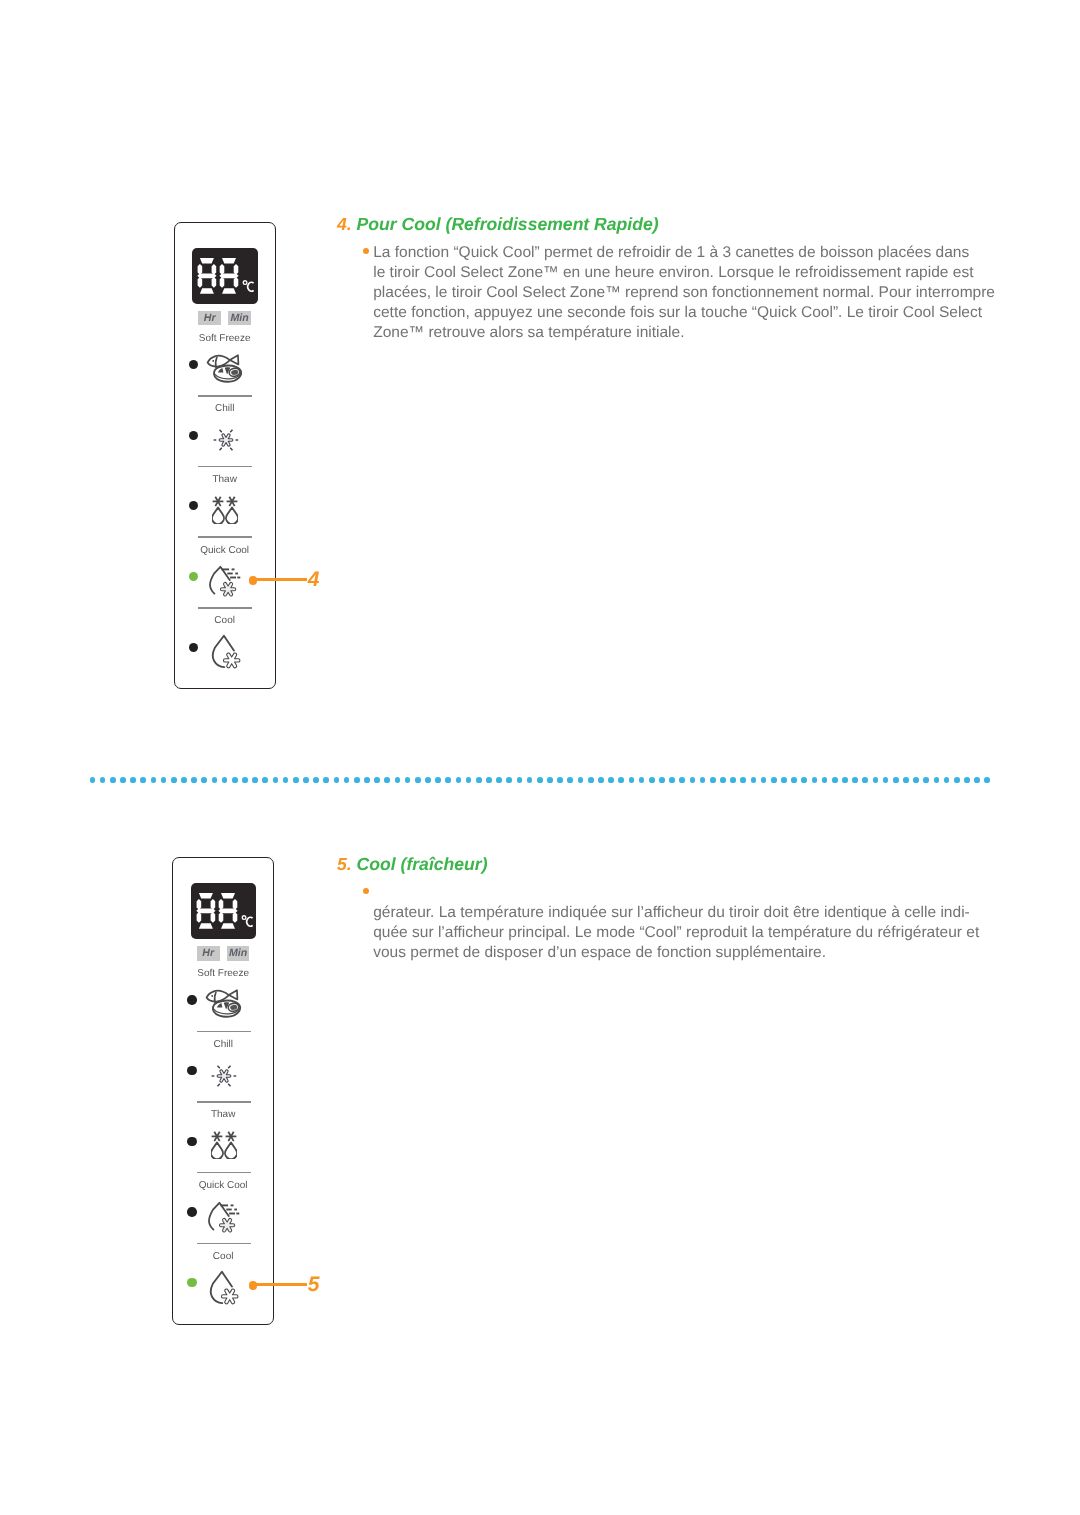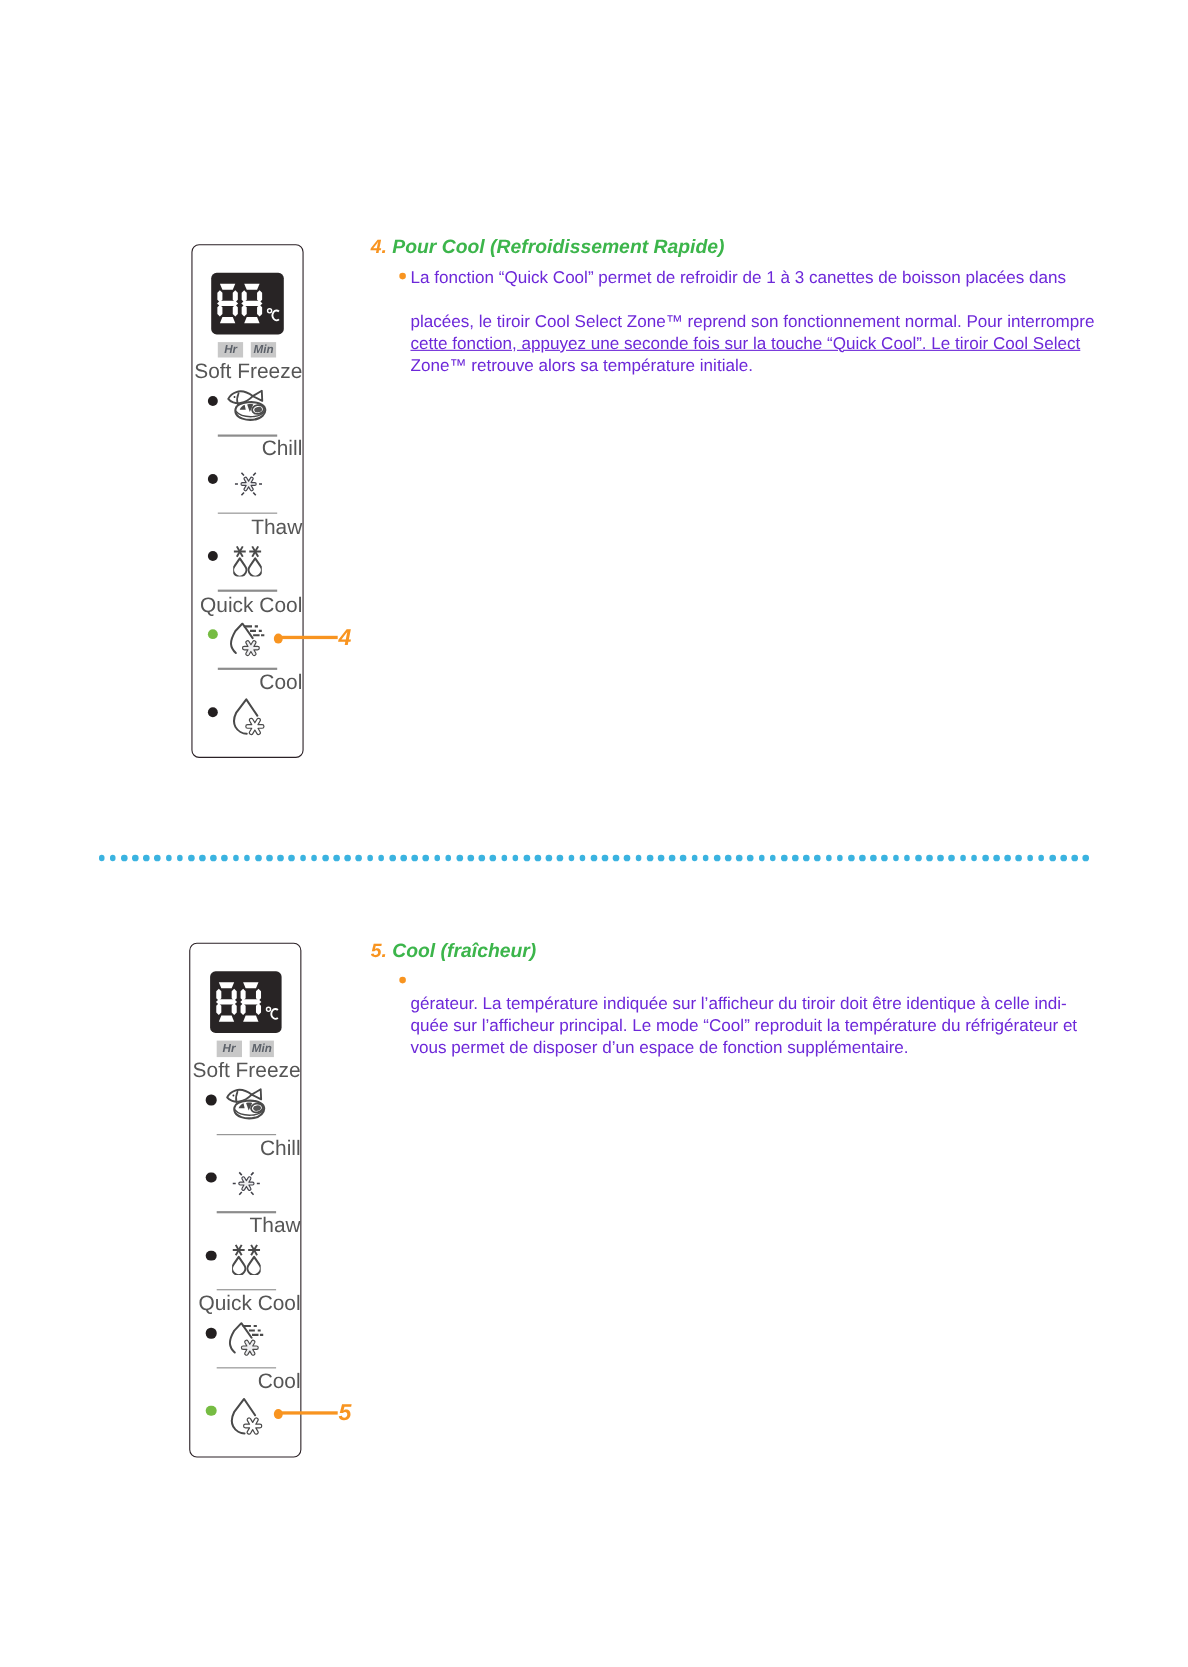--- a/index.html
+++ b/index.html
@@ -15,22 +15,22 @@
   .lcd{position:absolute;left:17.6px;top:25.0px;width:65.8px;height:56.2px;background:#282425;
        border-radius:5px;}
   .lcd svg{position:absolute;left:0;top:0;}
 
   .badges{position:absolute;left:0;top:88.3px;width:100%;display:flex;
           justify-content:center;gap:7.2px;}
   .badge{background:#c8c8c8;color:#5c6169;font-style:italic;font-weight:bold;
          font-size:10.6px;line-height:14.6px;height:14.6px;width:22.7px;
          box-sizing:border-box;text-align:center;}
 
-  .rowlabel{position:absolute;left:0;width:100%;text-align:right;color:#565656;
-            font-size:19px;line-height:13px;}
+  .rowlabel{position:absolute;left:0;width:100%;text-align:center;color:#565656;
+            font-size:10px;line-height:13px;}
 
   .sep{position:absolute;left:23.8px;width:53.8px;height:1.55px;background:#8c8c8c;}
 
   .dot{position:absolute;left:14.3px;width:9.4px;height:9.4px;border-radius:50%;
        background:#231f20;}
   .dot.on{background:#76bc43;}
 
   .ic{position:absolute;}
 
   
@@ -38,21 +38,21 @@
   .callout-dot{position:absolute;width:8.6px;height:8.6px;border-radius:50%;background:#f89420;}
   .callout-num{position:absolute;color:#f89420;font-style:italic;font-weight:bold;
                font-size:21px;line-height:21px;}
 
   
   .heading{position:absolute;font-style:italic;font-weight:bold;font-size:17.6px;
            line-height:20px;color:#3cb54b;white-space:nowrap;}
   .heading .num{color:#f89420;}
 
   .bulletdot{position:absolute;width:6.2px;height:6.2px;border-radius:50%;background:#f89420;}
-  .body{position:absolute;font-size:15.52px;line-height:19.9px;color:#6d28d9;white-space:nowrap;text-align:center;}
+  .body{position:absolute;font-size:15.52px;line-height:19.9px;color:#737373;white-space:nowrap;text-align:center;}
 
   
   .dotline{position:absolute;}
   .dotline i{position:absolute;top:0;width:5.7px;height:5.7px;border-radius:50%;background:#3bb3e0;}
 </style>
 </head>
 <body>
 
 <div class="page" id="page">
     <div class="panel" style="left:173.5px;top:221.5px;">
@@ -296,22 +296,23 @@
     </div>
     <div class="callout-dot" style="left:248.89999999999998px;top:1281.2px;"></div>
      <div class="callout-line" style="left:252.2px;top:1283.35px;width:55.1px;"></div>
      <div class="callout-num" style="left:307.8px;top:1274.3px;">5</div>
     <div class="heading" style="left:337px;top:214.2px;">
      <span class="num">4.</span>
      <span>Pour Cool (Refroidissement Rapide)</span>
    </div>
     <div class="bulletdot" style="left:362.9px;top:248px;"></div>
     <div class="body" style="left:373.2px;top:242.9px;">La fonction “Quick Cool” permet de refroidir de 1 à 3 canettes de boisson placées dans</div>
+    <div class="body" style="left:373.2px;top:262.8px;">le tiroir Cool Select Zone™ en une heure environ. Lorsque le refroidissement rapide est</div>
     <div class="body" style="left:373.2px;top:282.7px;">placées, le tiroir Cool Select Zone™ reprend son fonctionnement normal. Pour interrompre</div>
-    <div class="body" style="left:373.2px;top:302.6px;text-decoration:underline;">cette fonction, appuyez une seconde fois sur la touche “Quick Cool”. Le tiroir Cool Select</div>
+    <div class="body" style="left:373.2px;top:302.6px;">cette fonction, appuyez une seconde fois sur la touche “Quick Cool”. Le tiroir Cool Select</div>
     <div class="body" style="left:373.2px;top:322.5px;">Zone™ retrouve alors sa température initiale.</div>
     <div class="heading" style="left:337px;top:854px;">
      <span class="num">5.</span>
      <span>Cool (fraîcheur)</span>
    </div>
     <div class="bulletdot" style="left:362.9px;top:888px;"></div>
     <div class="body" style="left:373.2px;top:922.6999999999999px;">quée sur l’afficheur principal. Le mode “Cool” reproduit la température du réfrigérateur et</div>
     <div class="body" style="left:373.2px;top:902.8px;">gérateur. La température indiquée sur l’afficheur du tiroir doit être identique à celle indi-</div>
     <div class="body" style="left:373.2px;top:942.6px;">vous permet de disposer d’un espace de fonction supplémentaire.</div>
     <div class="dotline" style="left:89.5px;top:777.0px;width:900.66px;height:5.7px;">

